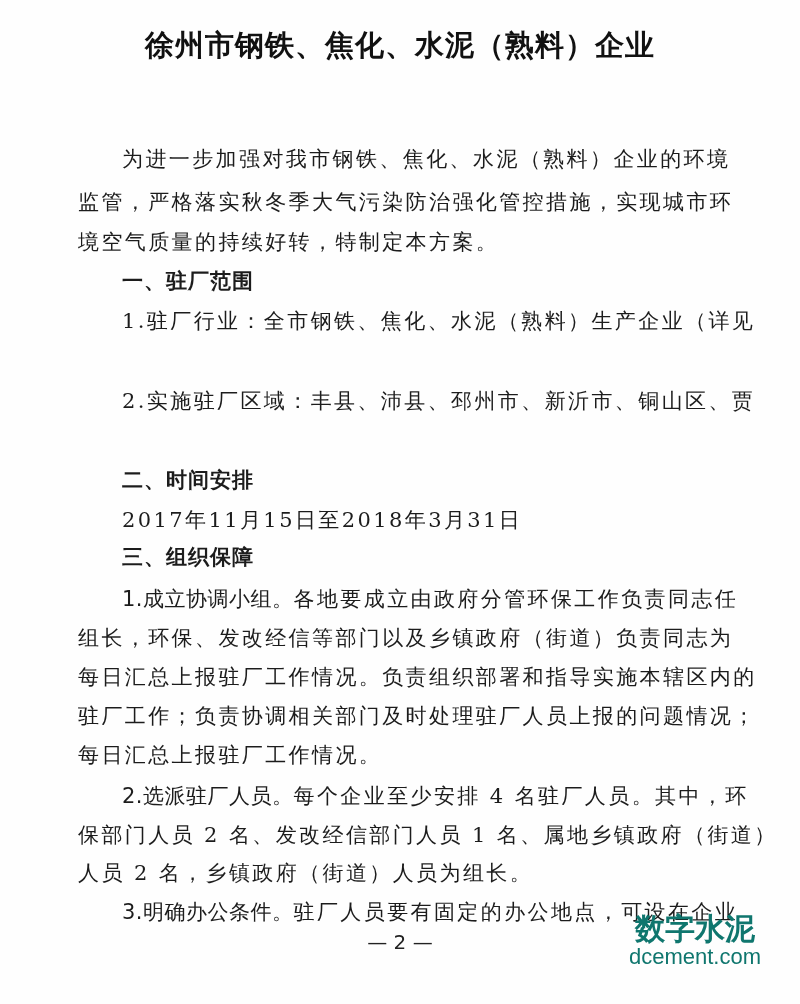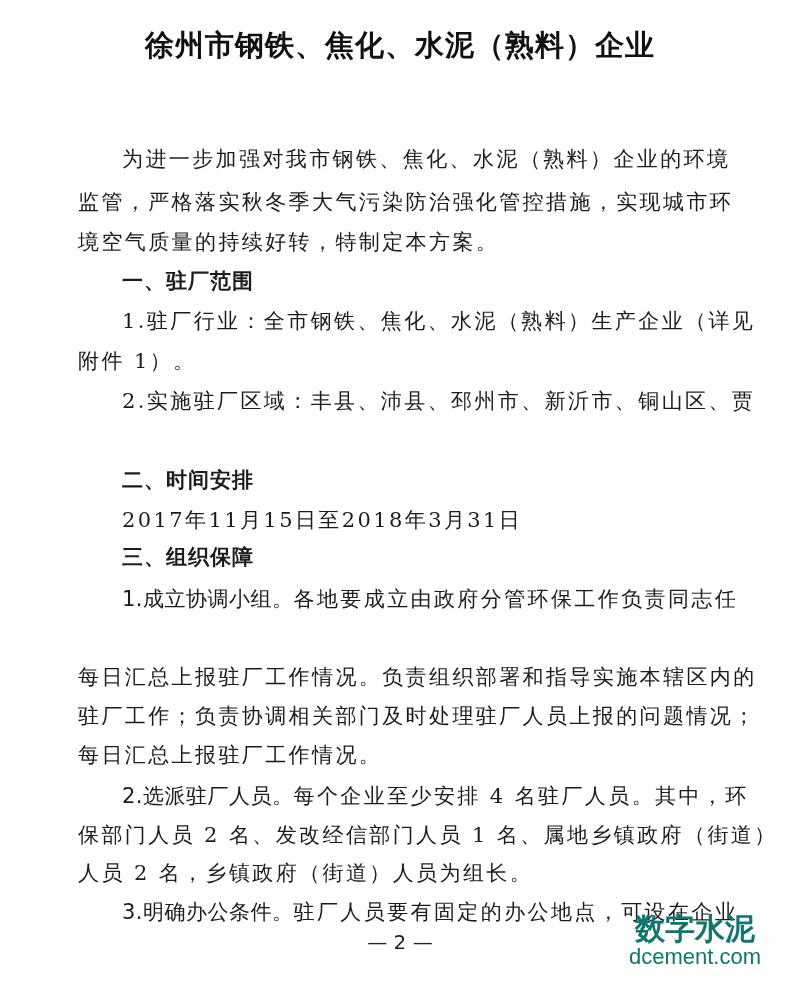--- a/index.html
+++ b/index.html
@@ -84,32 +84,32 @@
 
   <h1 class="title l1">徐州市钢铁、焦化、水泥（熟料）企业</h1>
 
   <div class="line indent" style="top:144px;">为进一步加强对我市钢铁、焦化、水泥（熟料）企业的环境</div>
   <div class="line" style="top:187px;">监管，严格落实秋冬季大气污染防治强化管控措施，实现城市环</div>
   <div class="line" style="top:227px;">境空气质量的持续好转，特制定本方案。</div>
 
   <div class="line indent heading" style="top:266px;">一、驻厂范围</div>
 
   <div class="line indent" style="top:306px;">1.驻厂行业：全市钢铁、焦化、水泥（熟料）生产企业（详见</div>
-  <div class="line" style="top:346px;">附件 1）。</div>
 
   <div class="line indent" style="top:386px;">2.实施驻厂区域：丰县、沛县、邳州市、新沂市、铜山区、贾</div>
 
   <div class="line indent heading" style="top:465px;">二、时间安排</div>
   <div class="line indent" style="top:505px;">2017年11月15日至2018年3月31日</div>
 
   <div class="line indent heading" style="top:542px;">三、组织保障</div>
 
   <div class="line indent" style="top:584px;">
     <span class="bold-lead">1.成立协调小组。</span><span>各地要成立由政府分管环保工作负责同志任</span>
   </div>
+  <div class="line" style="top:623px;">组长，环保、发改经信等部门以及乡镇政府（街道）负责同志为</div>
   <div class="line" style="top:662px;">每日汇总上报驻厂工作情况。负责组织部署和指导实施本辖区内的</div>
   <div class="line" style="top:701px;">驻厂工作；负责协调相关部门及时处理驻厂人员上报的问题情况；</div>
   <div class="line" style="top:740px;">每日汇总上报驻厂工作情况。</div>
 
   <div class="line indent" style="top:781px;">
     <span class="bold-lead">2.选派驻厂人员。</span><span>每个企业至少安排 4 名驻厂人员。其中，环</span>
   </div>
   <div class="line" style="top:820px;">保部门人员 2 名、发改经信部门人员 1 名、属地乡镇政府（街道）</div>
   <div class="line" style="top:858px;">人员 2 名，乡镇政府（街道）人员为组长。</div>
 

